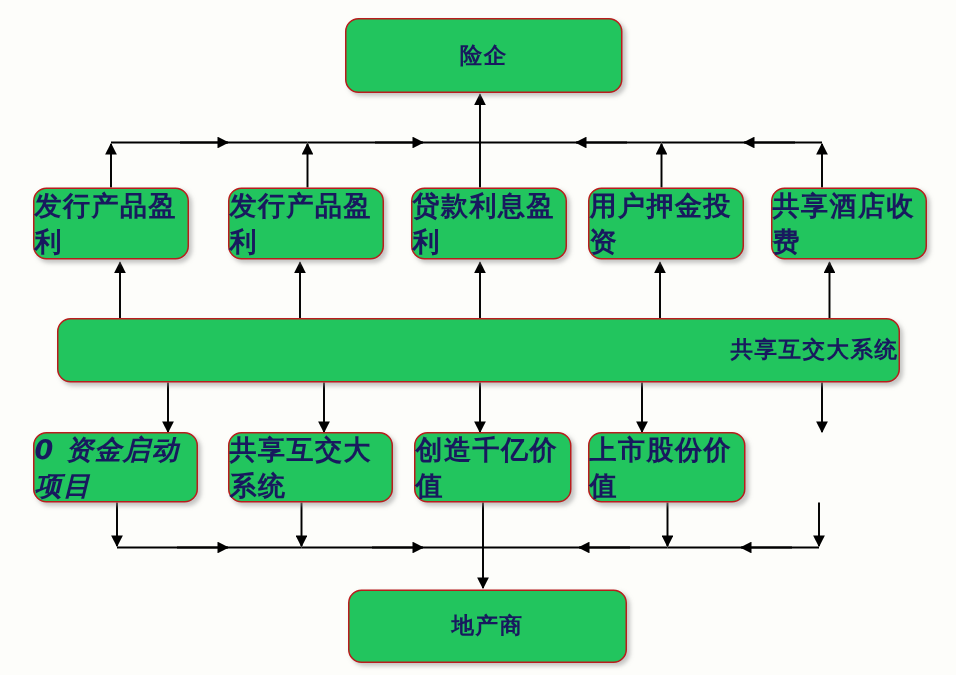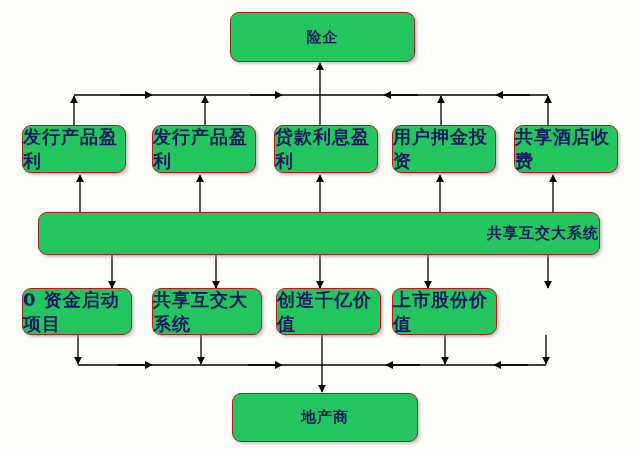--- a/index.html
+++ b/index.html
@@ -137,21 +137,21 @@
     <span>用户押金投资</span>
   </div>
   <div class="node node-cell" style="left:514px; top:125px; width:104px; height:48px;">
     <span>共享酒店收费</span>
   </div>
 
   <div class="node node-bus" style="left:38px; top:212px; width:562px; height:43px;">
     <span>共享互交大系统</span>
   </div>
 
-  <div class="node node-cell" style="left:22px; top:288px; width:110px; height:47px;">
+  <div class="node node-cell" style="left:22px; top:288px; width:110px; height:47px;font-style:italic;">
     <span>0 资金启动项目</span>
   </div>
   <div class="node node-cell" style="left:152px; top:288px; width:110px; height:47px;">
     <span>共享互交大系统</span>
   </div>
   <div class="node node-cell" style="left:276px; top:288px; width:105px; height:47px;">
     <span>创造千亿价值</span>
   </div>
   <div class="node node-cell" style="left:392px; top:288px; width:105px; height:47px;">
     <span>上市股份价值</span>

